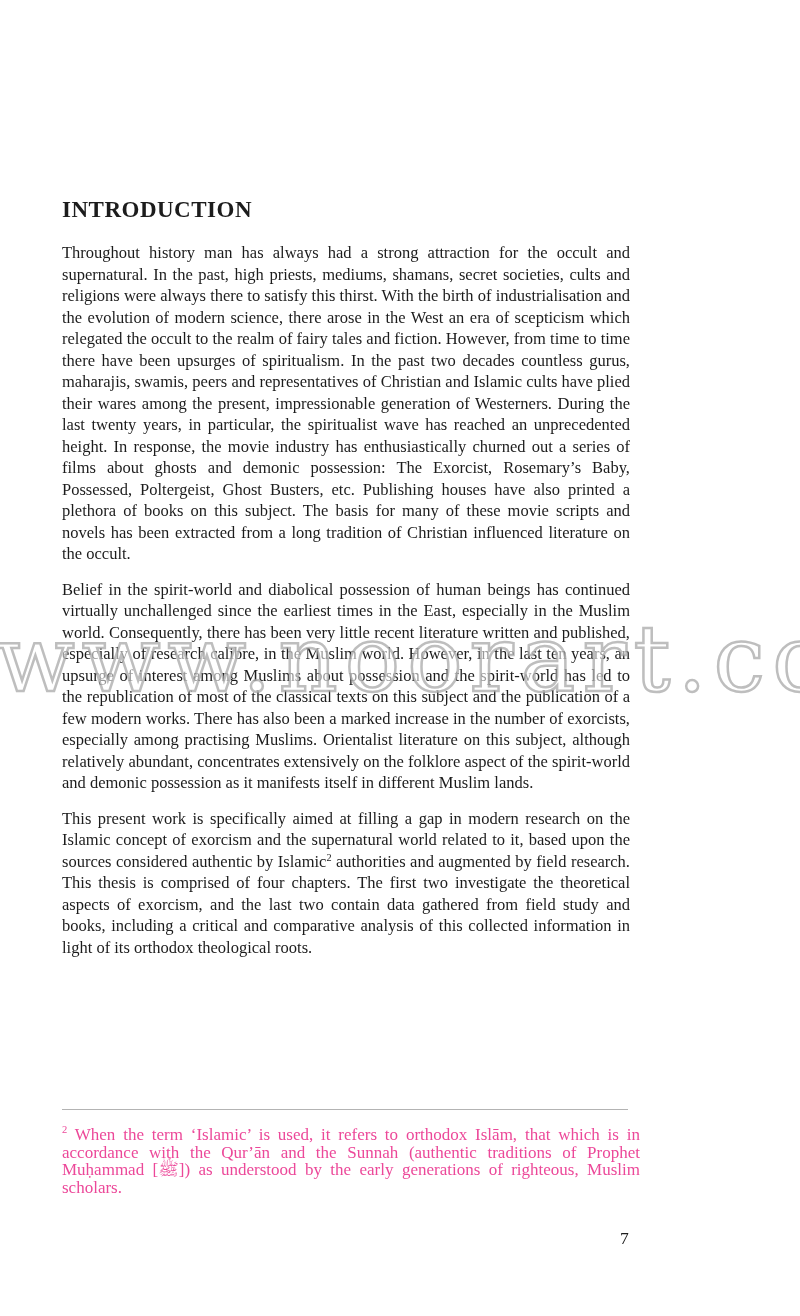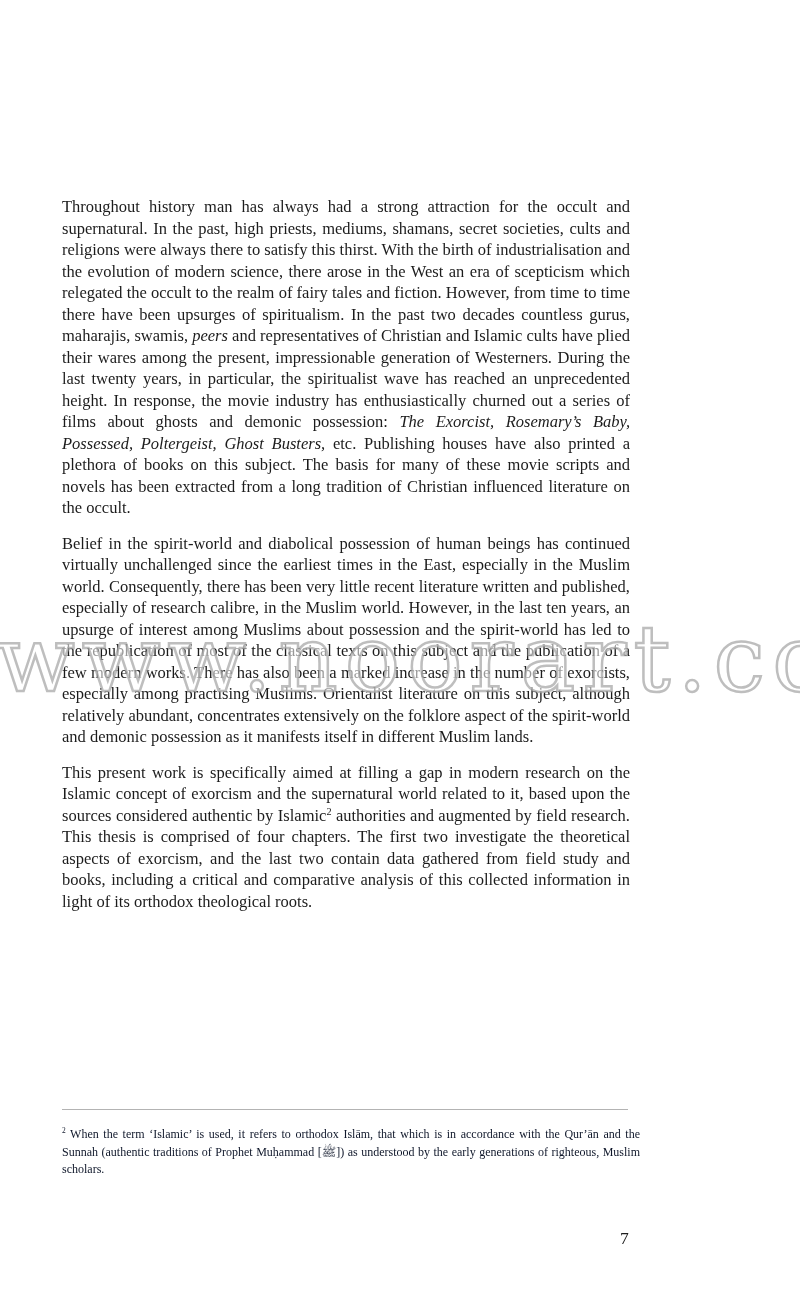--- a/index.html
+++ b/index.html
@@ -29,21 +29,21 @@
     letter-spacing: 0.5px;
     margin: 0 0 18px 0;
   }
   .par {
     font-size: 16.5px;
     line-height: 21.5px;
     text-align: justify;
     margin: 0 0 14px 0;
   }
   .par:last-child { margin-bottom: 16px; }
-  .italic { font-style: italic; }
+  .italic { }
   .par sup, .footnote sup {
     font-size: 0.62em;
     line-height: 0;
     vertical-align: super;
   }
   .watermark {
     position: absolute;
     left: -4px;
     top: 606px;
     z-index: 3;
@@ -63,41 +63,42 @@
     height: 0;
     border: none;
     border-top: 1.5px solid #b3b3b3;
     margin: 0;
   }
   .footnote {
     position: absolute;
     left: 62px;
     top: 1126px;
     width: 578px;
-    font-size: 12px;
+    font-size: 17px;
     line-height: 17.5px;
     text-align: justify;
-    color: #0f172a;
+    color: #ec4899;
   }
   .page-number {
     position: absolute;
     left: 620px;
     top: 1228px;
     font-size: 17.5px;
     color: #1c1c1c;
   }
 </style>
 </head>
 <body>
 
 <div class="page">
 
   <div class="watermark">www.noorart.com</div>
 
   <main class="content">
+    <h1 class="title">INTRODUCTION</h1>
 
     <p class="par"><span>Throughout history man has always had a strong attraction for the occult and supernatural. In the past, high priests, mediums, shamans, secret societies, cults and religions were always there to satisfy this thirst. With the birth of industrialisation and the evolution of modern science, there arose in the West an era of scepticism which relegated the occult to the realm of fairy tales and fiction. However, from time to time there have been upsurges of spiritualism. In the past two decades countless gurus, maharajis, swamis, </span><span class="italic">peers</span><span> and representatives of Christian and Islamic cults have plied their wares among the present, impressionable generation of Westerners. During the last twenty years, in particular, the spiritualist wave has reached an unprecedented height. In response, the movie industry has enthusiastically churned out a series of films about ghosts and demonic possession: </span><span class="italic">The Exorcist, Rosemary’s Baby, Possessed, Poltergeist, Ghost Busters,</span><span> etc. Publishing houses have also printed a plethora of books on this subject. The basis for many of these movie scripts and novels has been extracted from a long tradition of Christian influenced literature on the occult.</span></p>
 
     <p class="par"><span>Belief in the spirit-world and diabolical possession of human beings has continued virtually unchallenged since the earliest times in the East, especially in the Muslim world. Consequently, there has been very little recent literature written and published, especially of research calibre, in the Muslim world. However, in the last ten years, an upsurge of interest among Muslims about possession and the spirit-world has led to the republication of most of the classical texts on this subject and the publication of a few modern works. There has also been a marked increase in the number of exorcists, especially among practising Muslims. Orientalist literature on this subject, although relatively abundant, concentrates extensively on the folklore aspect of the spirit-world and demonic possession as it manifests itself in different Muslim lands.</span></p>
 
     <p class="par"><span>This present work is specifically aimed at filling a gap in modern research on the Islamic concept of exorcism and the supernatural world related to it, based upon the sources considered authentic by Islamic</span><sup>2</sup><span> authorities and augmented by field research. This thesis is comprised of four chapters. The first two investigate the theoretical aspects of exorcism, and the last two contain data gathered from field study and books, including a critical and comparative analysis of this collected information in light of its orthodox theological roots.</span></p>
   </main>
 
   <hr class="footnote-rule">
 

